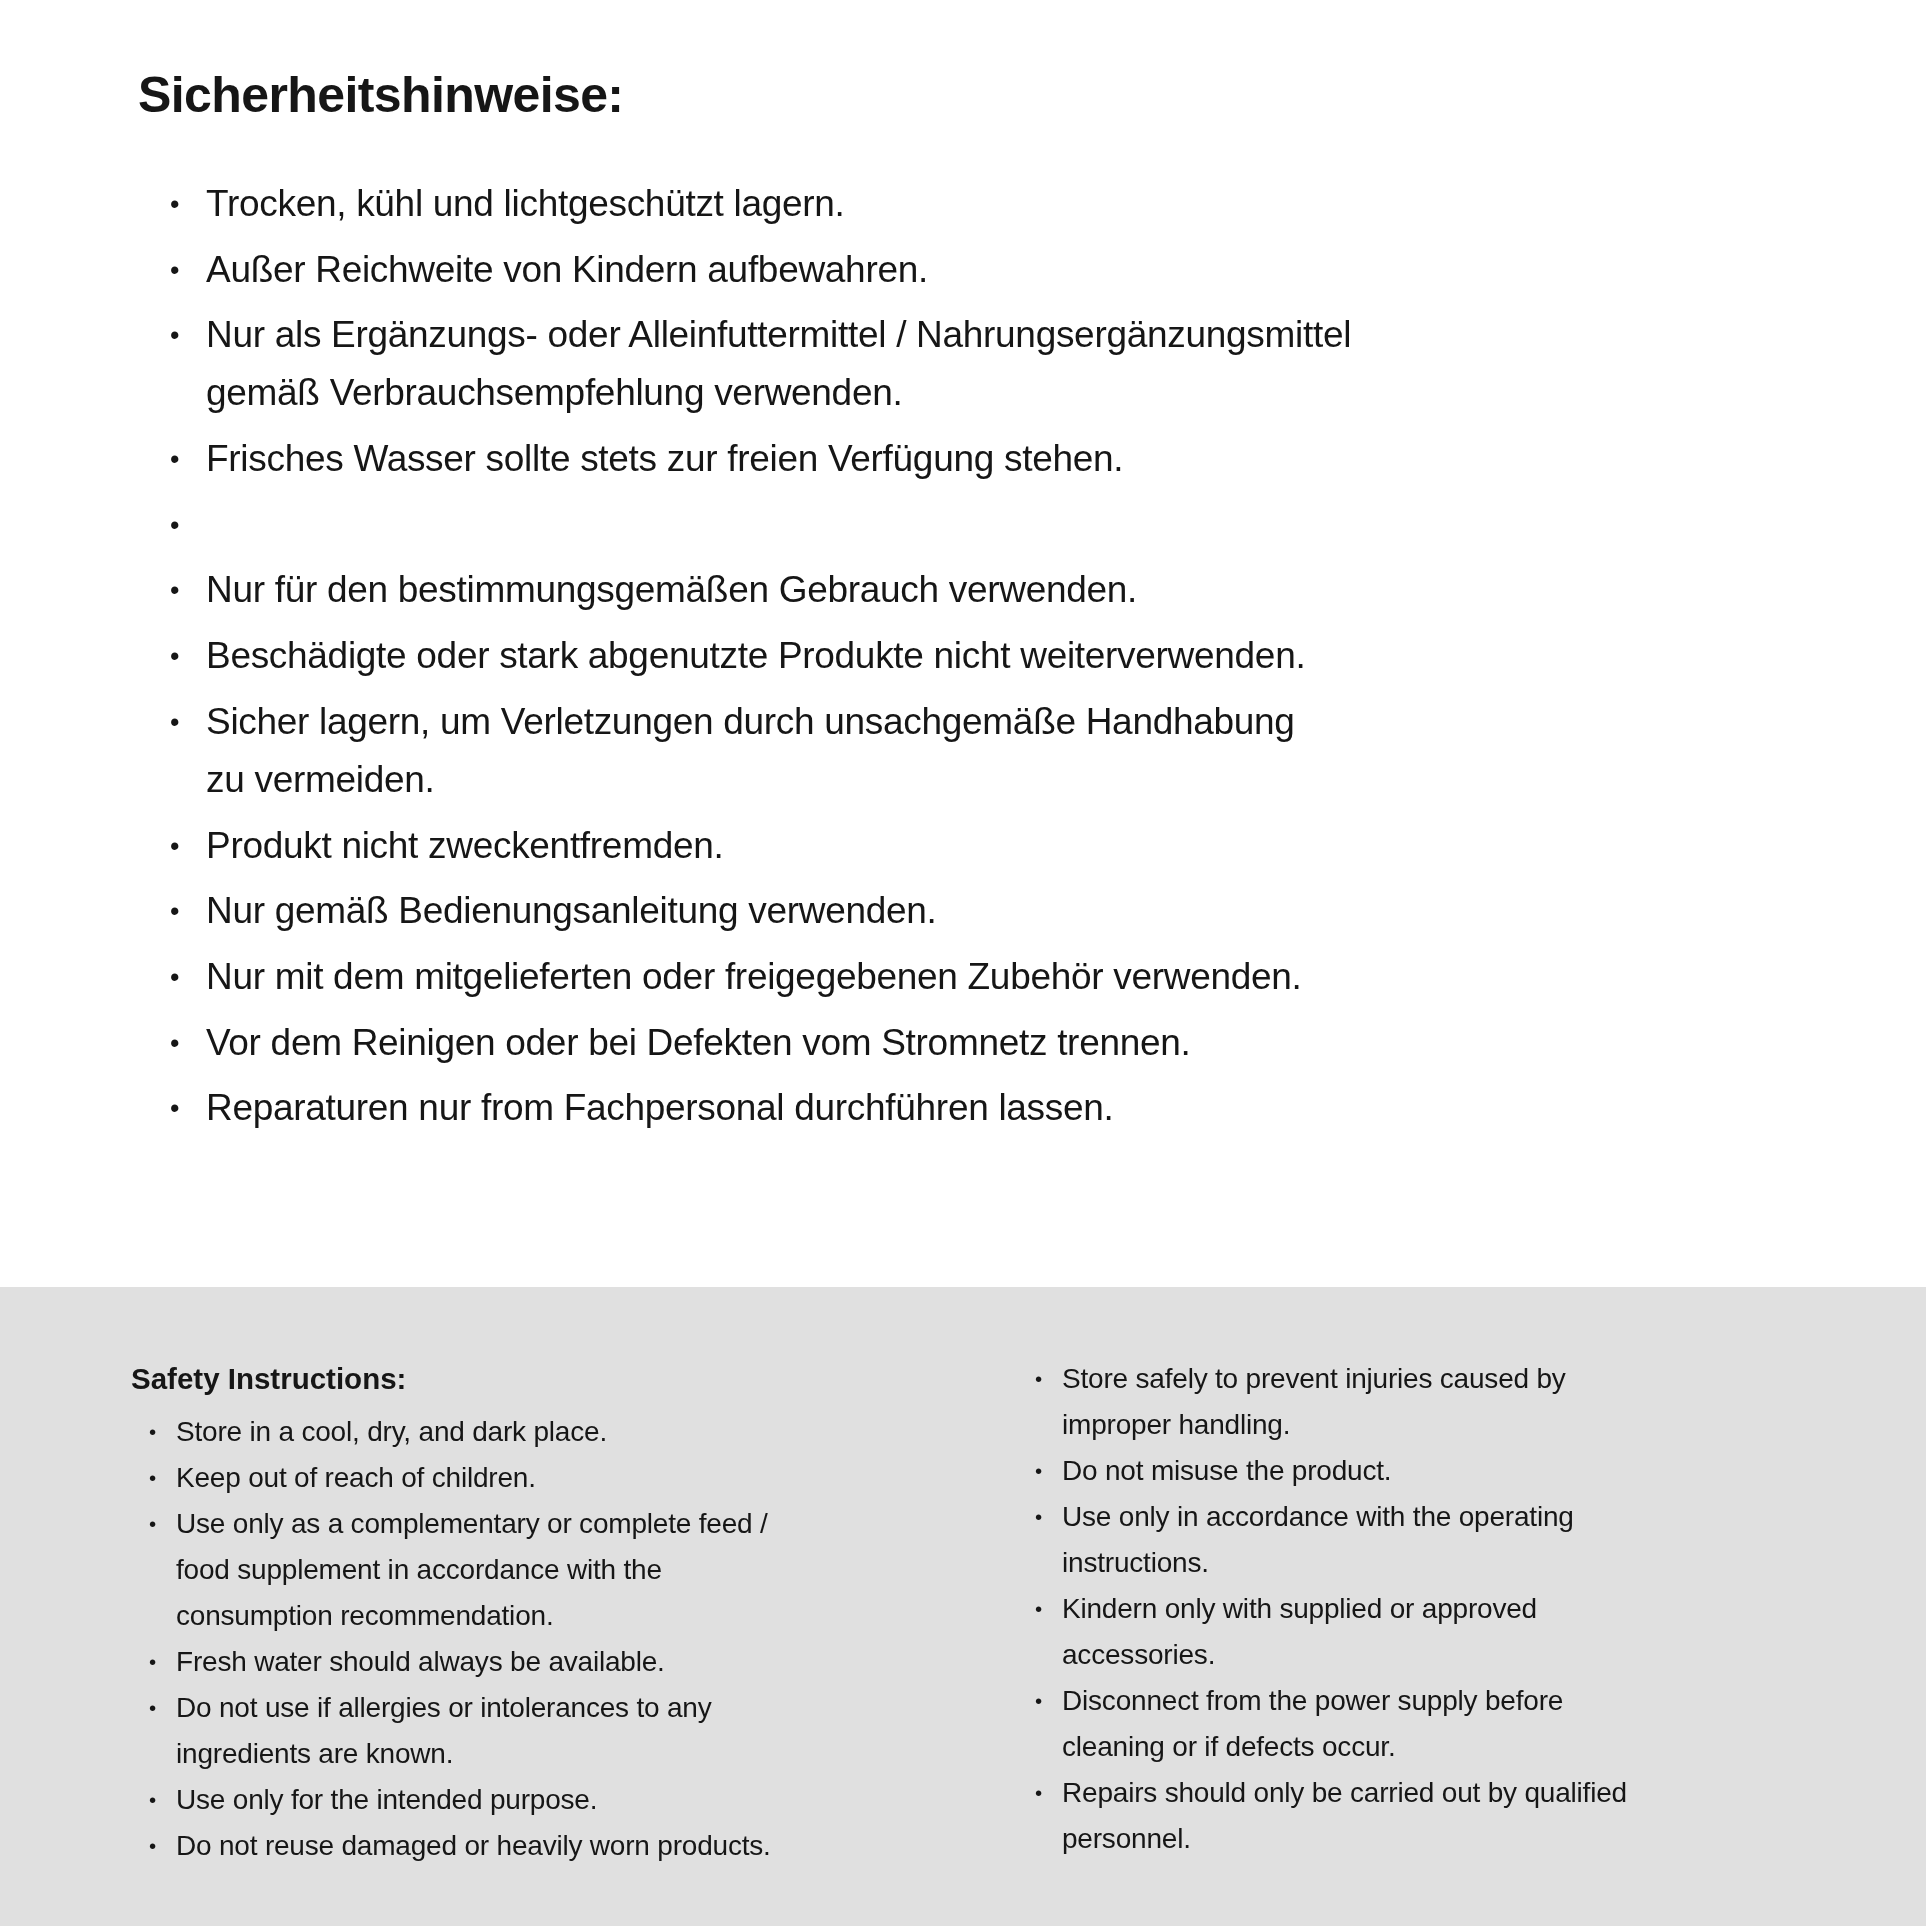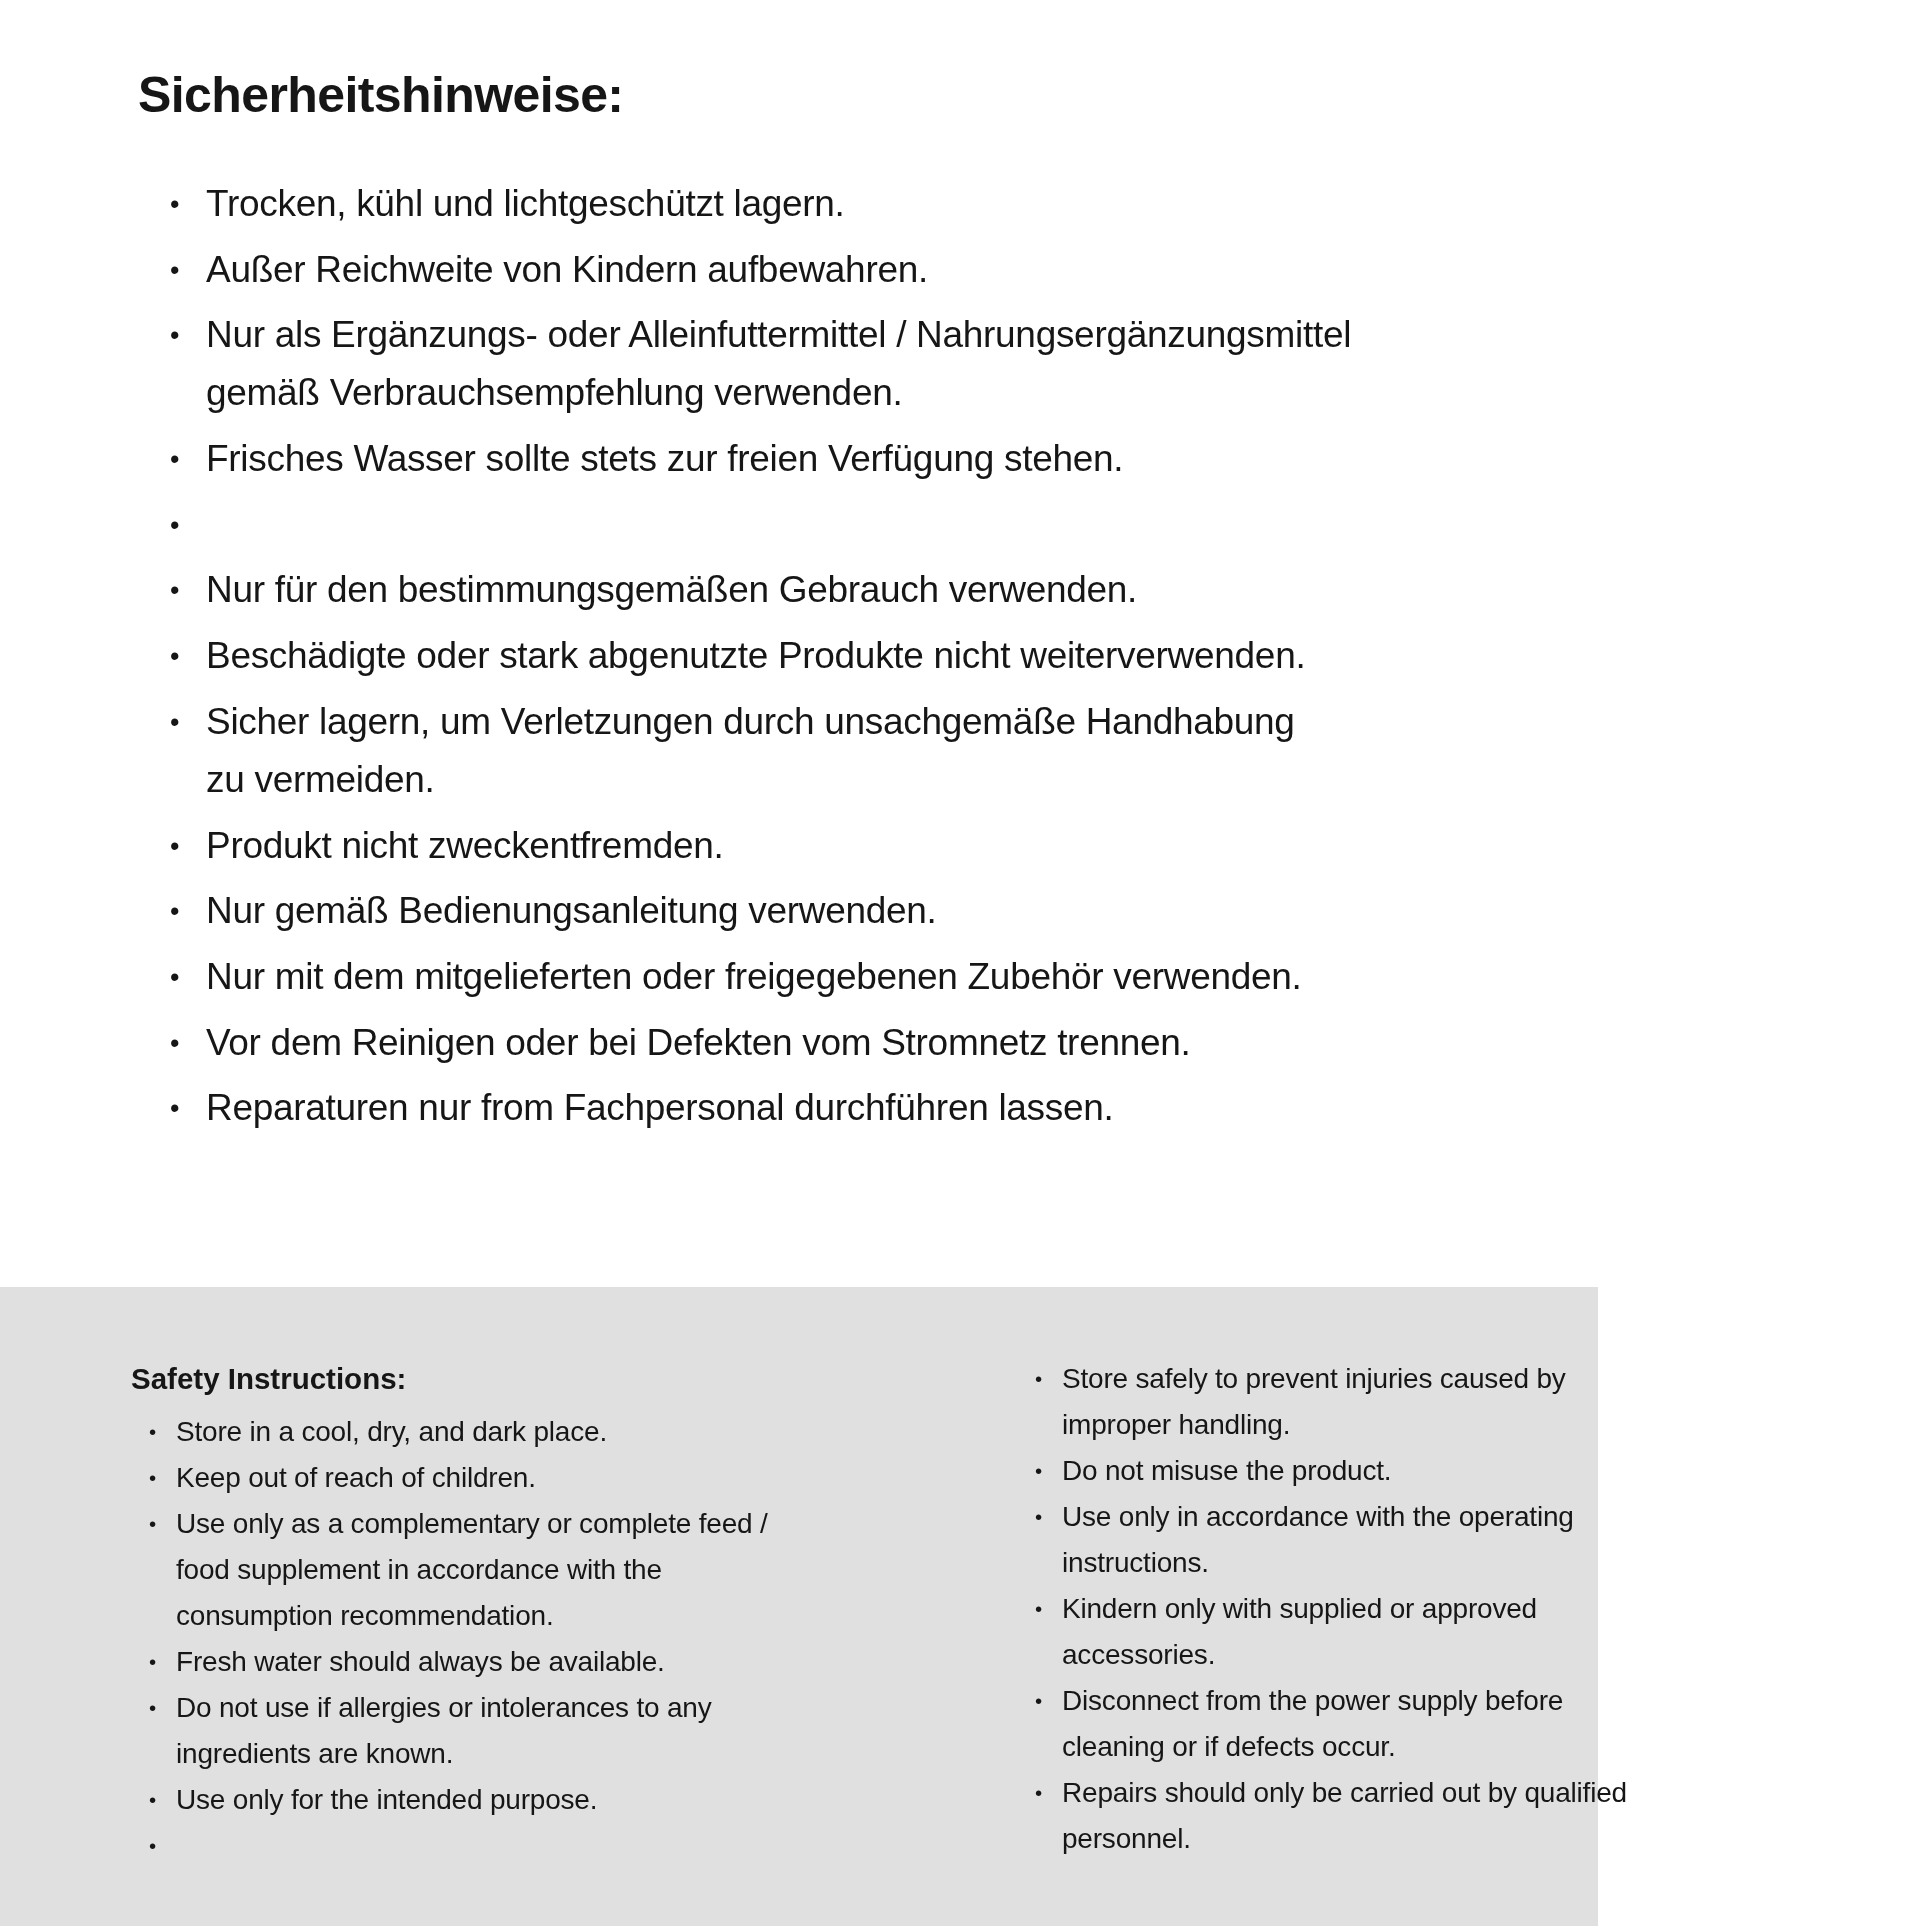--- a/index.html
+++ b/index.html
@@ -43,21 +43,21 @@
     font-size: 27px;
     line-height: 58px;
   }
   .text { white-space: pre-line; }
 
   
   .en-panel {
     position: absolute;
     left: 0;
     top: 1287px;
-    width: 1598px;
+    width: 1926px;
     height: 639px;
     background: #e0e0e0;
   }
   .en-col-left {
     position: absolute;
     left: 131px;
     top: 69px;
     width: 860px;
   }
   .en-col-right {
@@ -177,20 +177,21 @@
           <span class="marker">•</span>
           <span class="text">Do not use if allergies or intolerances to any
 ingredients are known.</span>
         </li>
         <li class="en-item">
           <span class="marker">•</span>
           <span class="text">Use only for the intended purpose.</span>
         </li>
         <li class="en-item">
           <span class="marker">•</span>
+          <span class="text">Do not reuse damaged or heavily worn products.</span>
         </li>
       </ul>
     </div>
 
     <div class="en-col-right">
       <ul class="list">
         <li class="en-item">
           <span class="marker">•</span>
           <span class="text">Store safely to prevent injuries caused by
 improper handling.</span>

